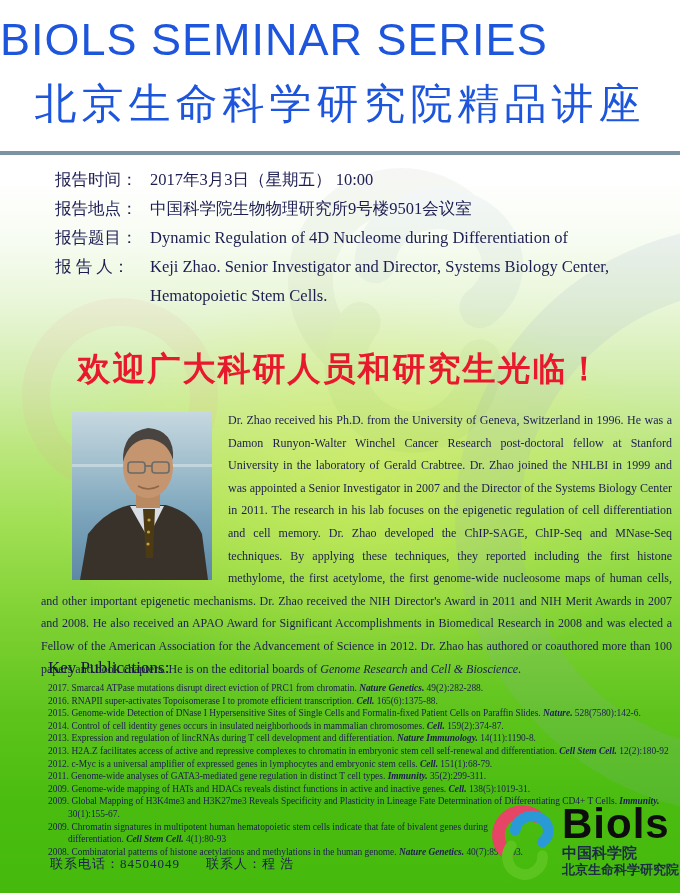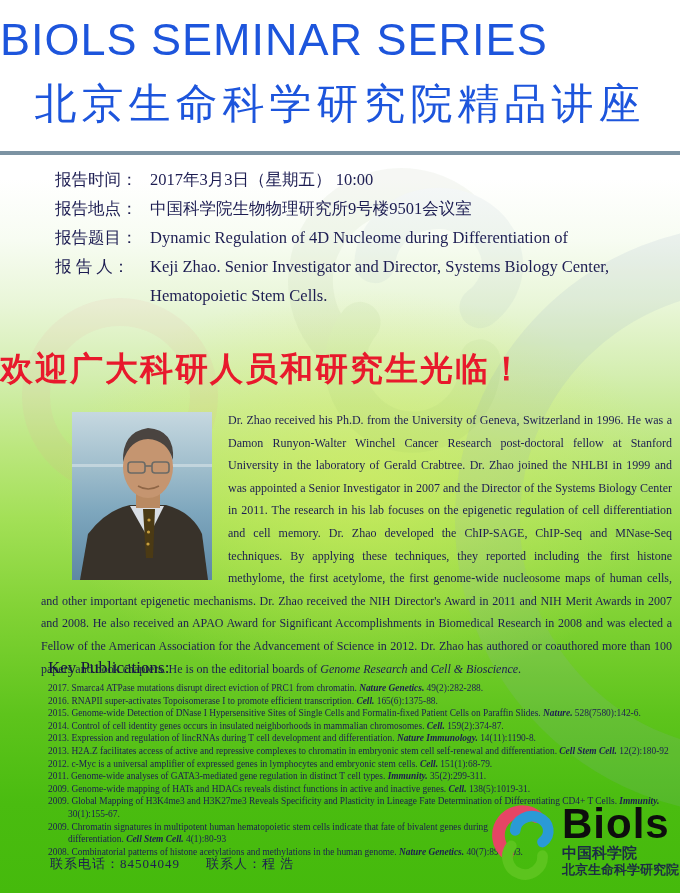--- a/index.html
+++ b/index.html
@@ -17,21 +17,21 @@
     border:28px solid rgba(232,160,160,0.10);}
   .wm-swirl{position:absolute;left:255px;top:165px;opacity:0.07;}
   .title-en{position:absolute;top:14px;left:0;width:100%;
     font-family:"Liberation Sans",sans-serif;font-size:45px;color:#1d55dc;letter-spacing:1px;}
   .title-cn{position:absolute;top:76px;left:0;width:100%;text-align:center;
     font-family:"Liberation Sans",sans-serif;font-size:42px;font-weight:500;color:#1d55dc;letter-spacing:5px;}
   .divider{position:absolute;top:151px;left:0;width:680px;height:4px;background:#7c93a3;}
   .info-block{position:absolute;top:165px;left:55px;width:608px;font-size:16.5px;}
   .info-row{line-height:29px;white-space:nowrap;}
   .info-label{display:inline-block;width:95px;}
-  .welcome{position:absolute;top:347px;left:0;width:100%;text-align:left;
+  .welcome{position:absolute;top:347px;left:0;width:100%;text-align:center;
     font-size:33px;font-weight:700;color:#e8192c;letter-spacing:2px;}
   .bio{position:absolute;top:395px;left:27px;width:631px;font-size:12px;line-height:22.6px;
     text-align:justify;margin:14px;}
   .bio i{font-style:italic;}
   .photo-frame{float:left;width:140px;height:168px;margin:3px 16px 4px 31px;}
   .pubs-section{position:absolute;top:658px;left:48px;width:630px;}
   .pubs-heading{font-size:17px;font-weight:500;margin:0 0 4px 0;color:#15153f;}
   .pubs-list{font-size:9.4px;line-height:12.6px;}
   .pub-item{padding-left:20px;text-indent:-20px;}
   .pub-item:nth-child(11){max-width:455px;}

